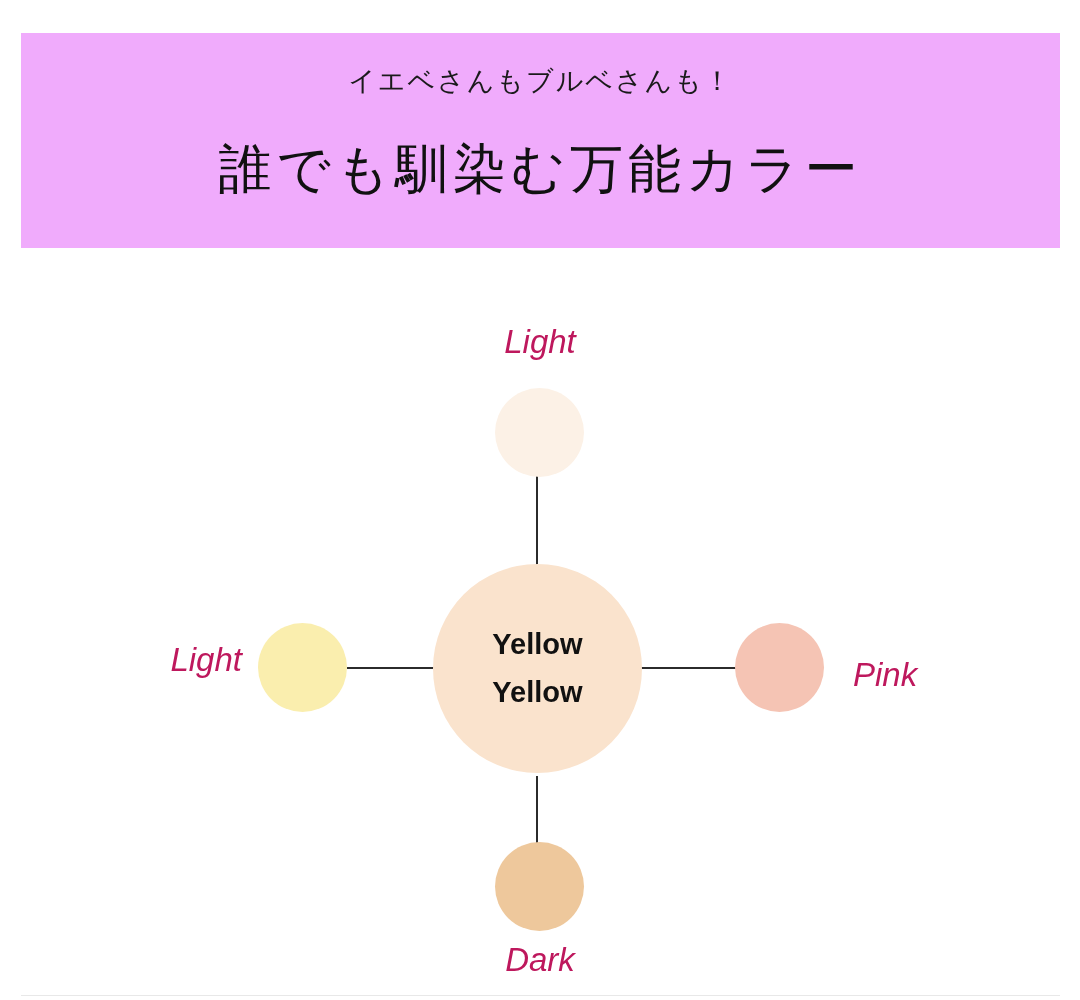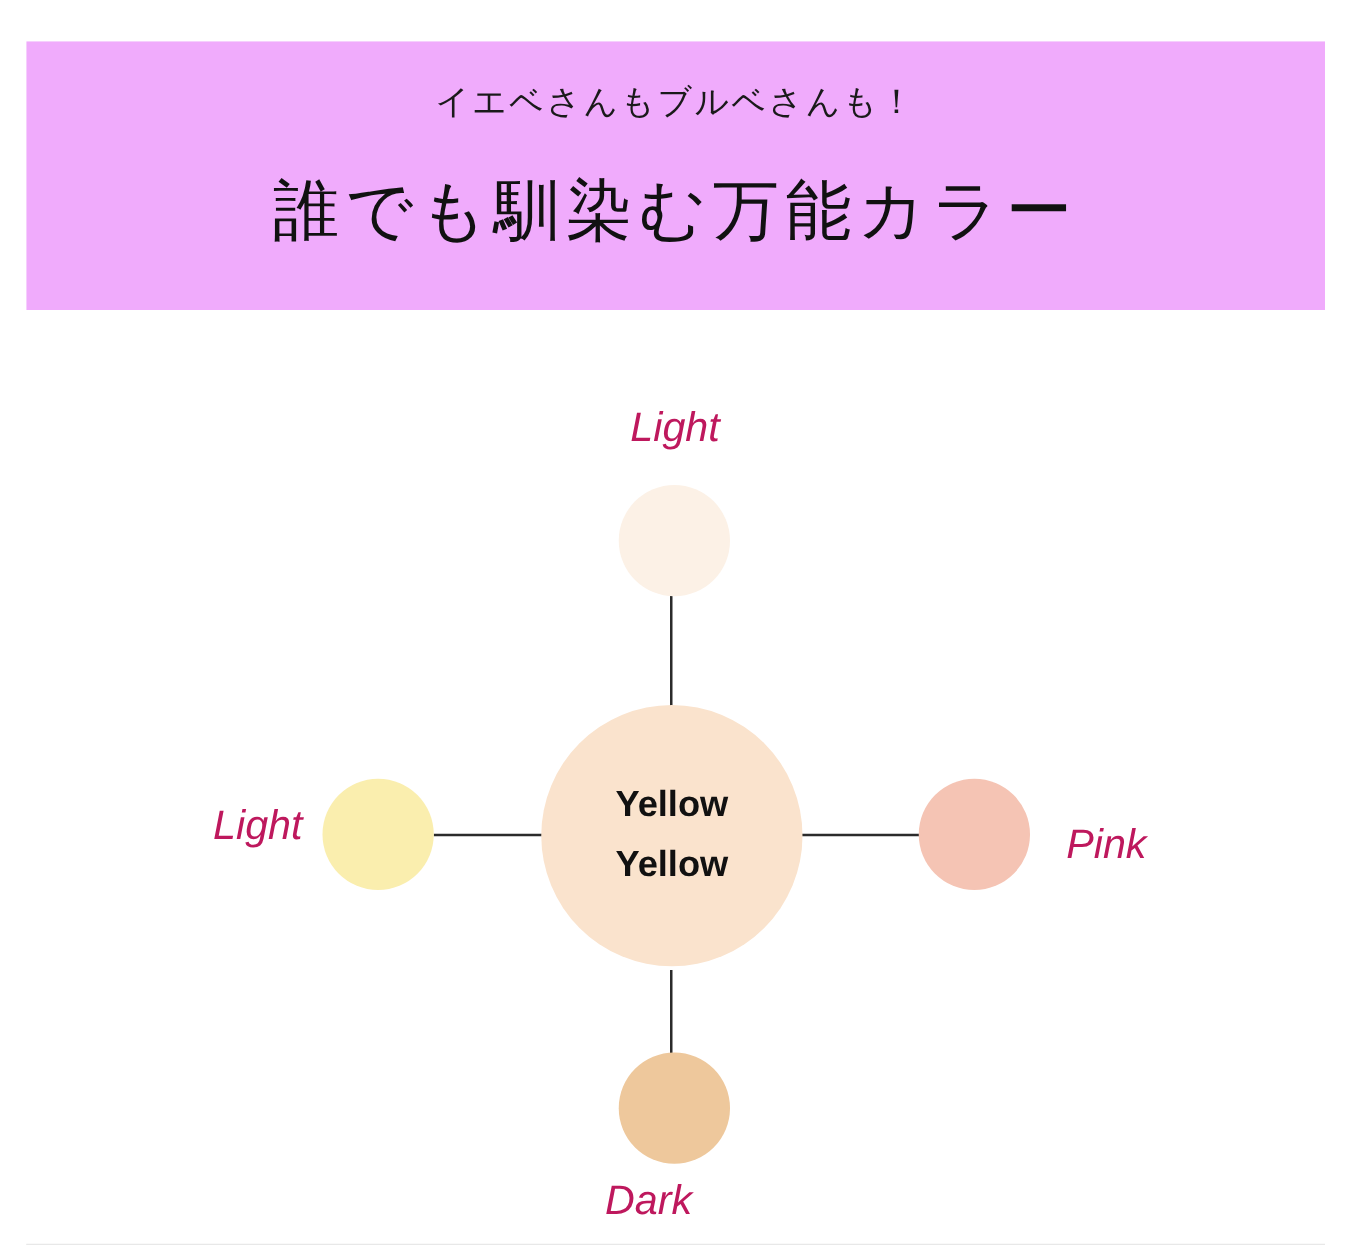--- a/index.html
+++ b/index.html
@@ -146,21 +146,21 @@
   .node-label {
     position: absolute;
     font-size: 33px;
     font-style: italic;
     font-weight: 400;
     color: #be185d;
     white-space: nowrap;
     z-index: 4;
   }
   .label-light  { left: 463px; top: 75px;  width: 112px; text-align: center; }
-  .label-dark   { left: 463px; top: 693px; width: 112px; }
+  .label-dark   { left: 463px; top: 693px; width: 112px; text-align: center; }
   .label-yellow { left: 66px;  top: 393px; width: 155px; text-align: right; }
   .label-pink   { left: 832px; top: 386px; width: 130px; text-align: left; margin-top: 22px; }
 
   .bottom-rule {
     position: absolute;
     left: 21px;
     top: 995px;
     width: 1039px;
     height: 1px;
     background: #e8e8e8;

